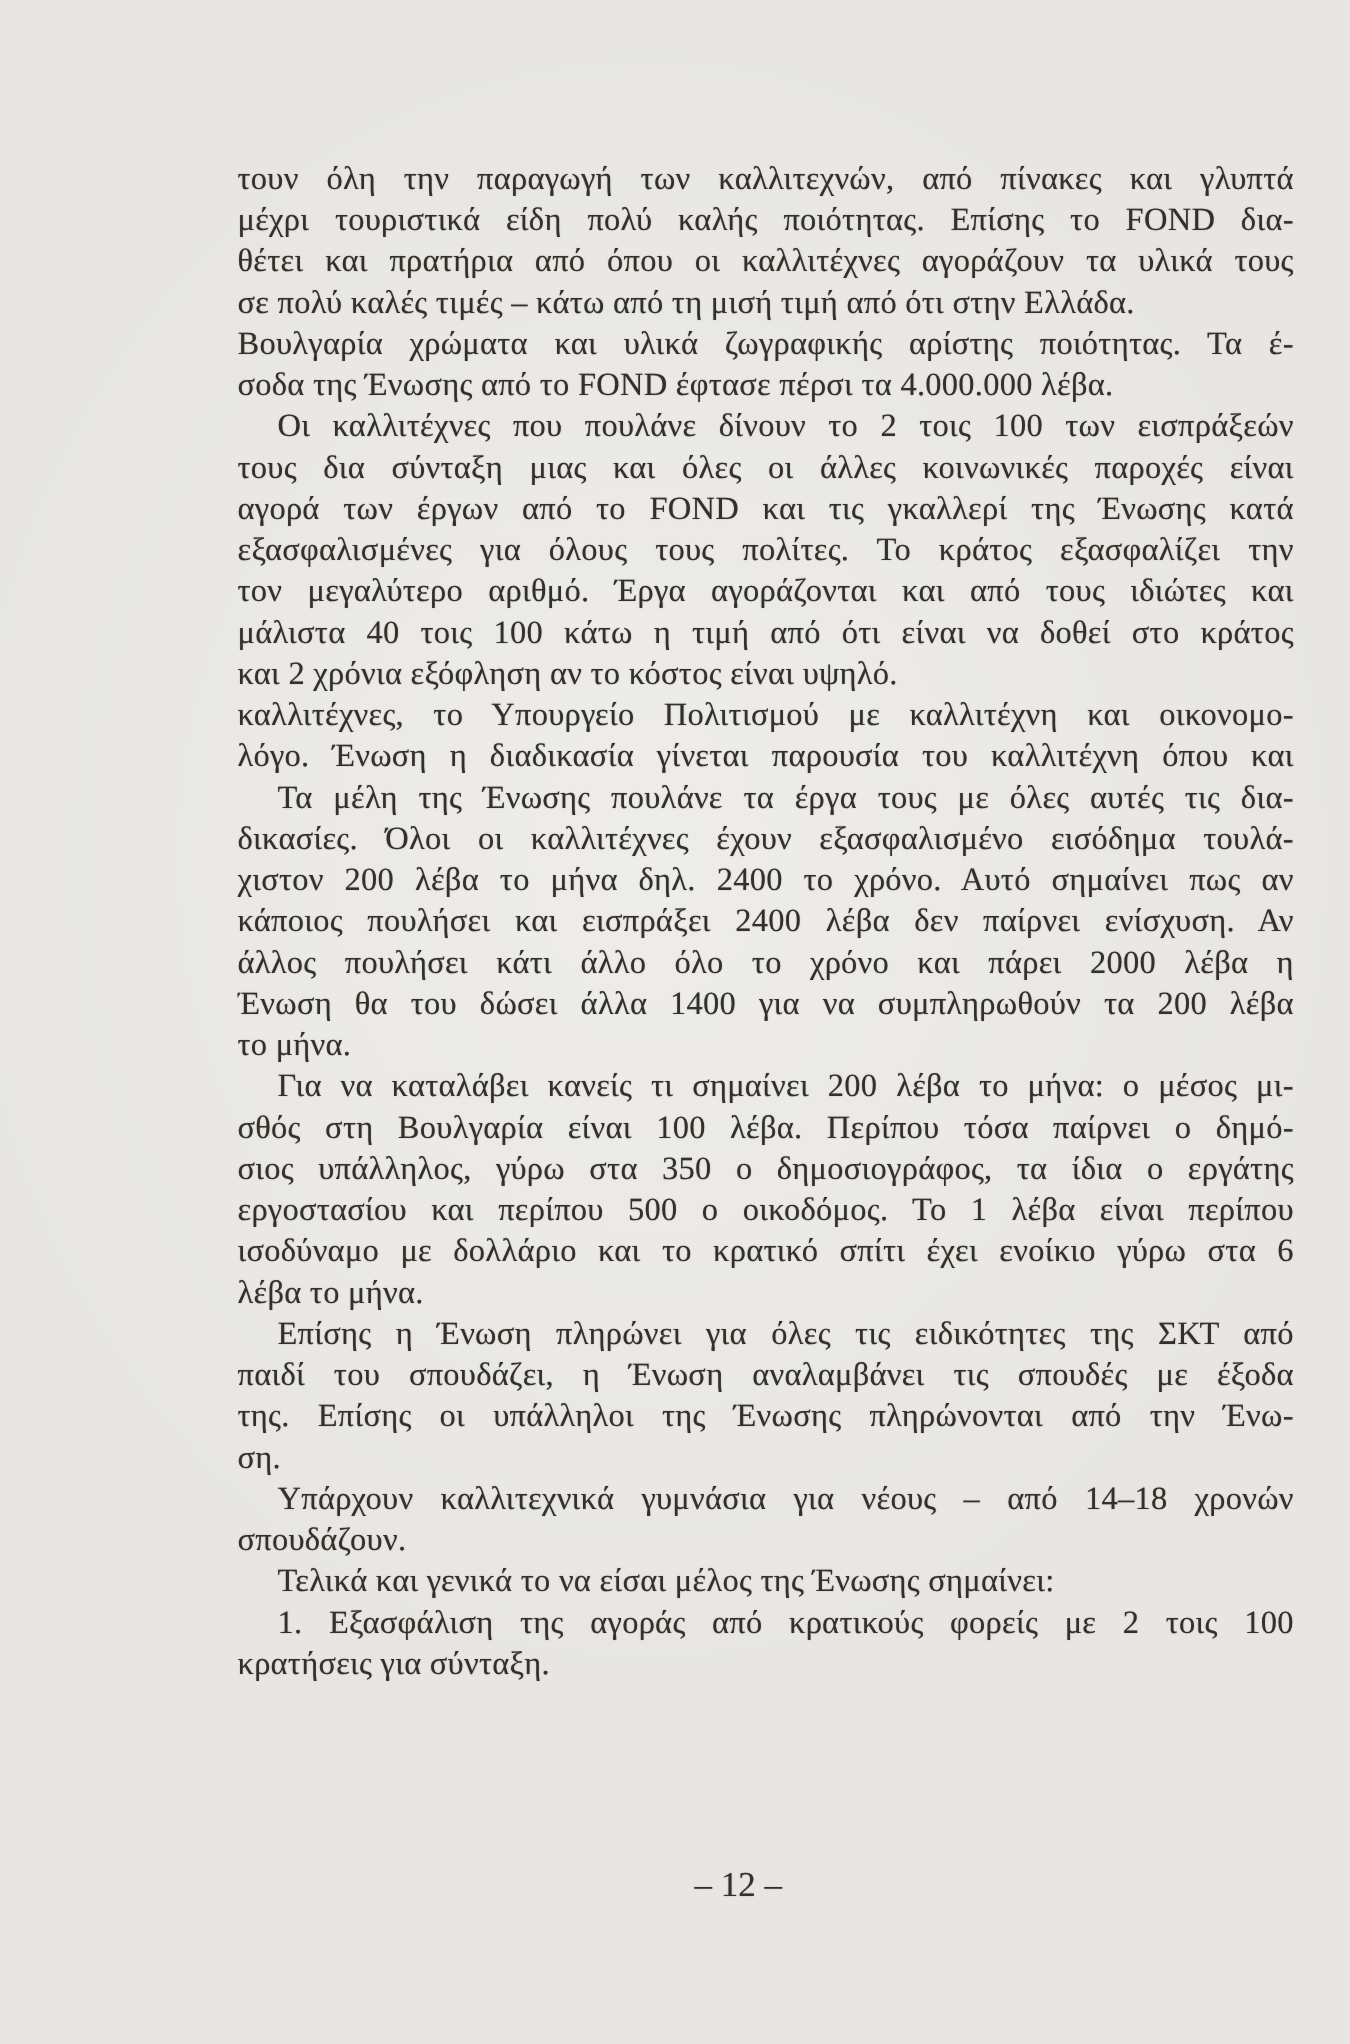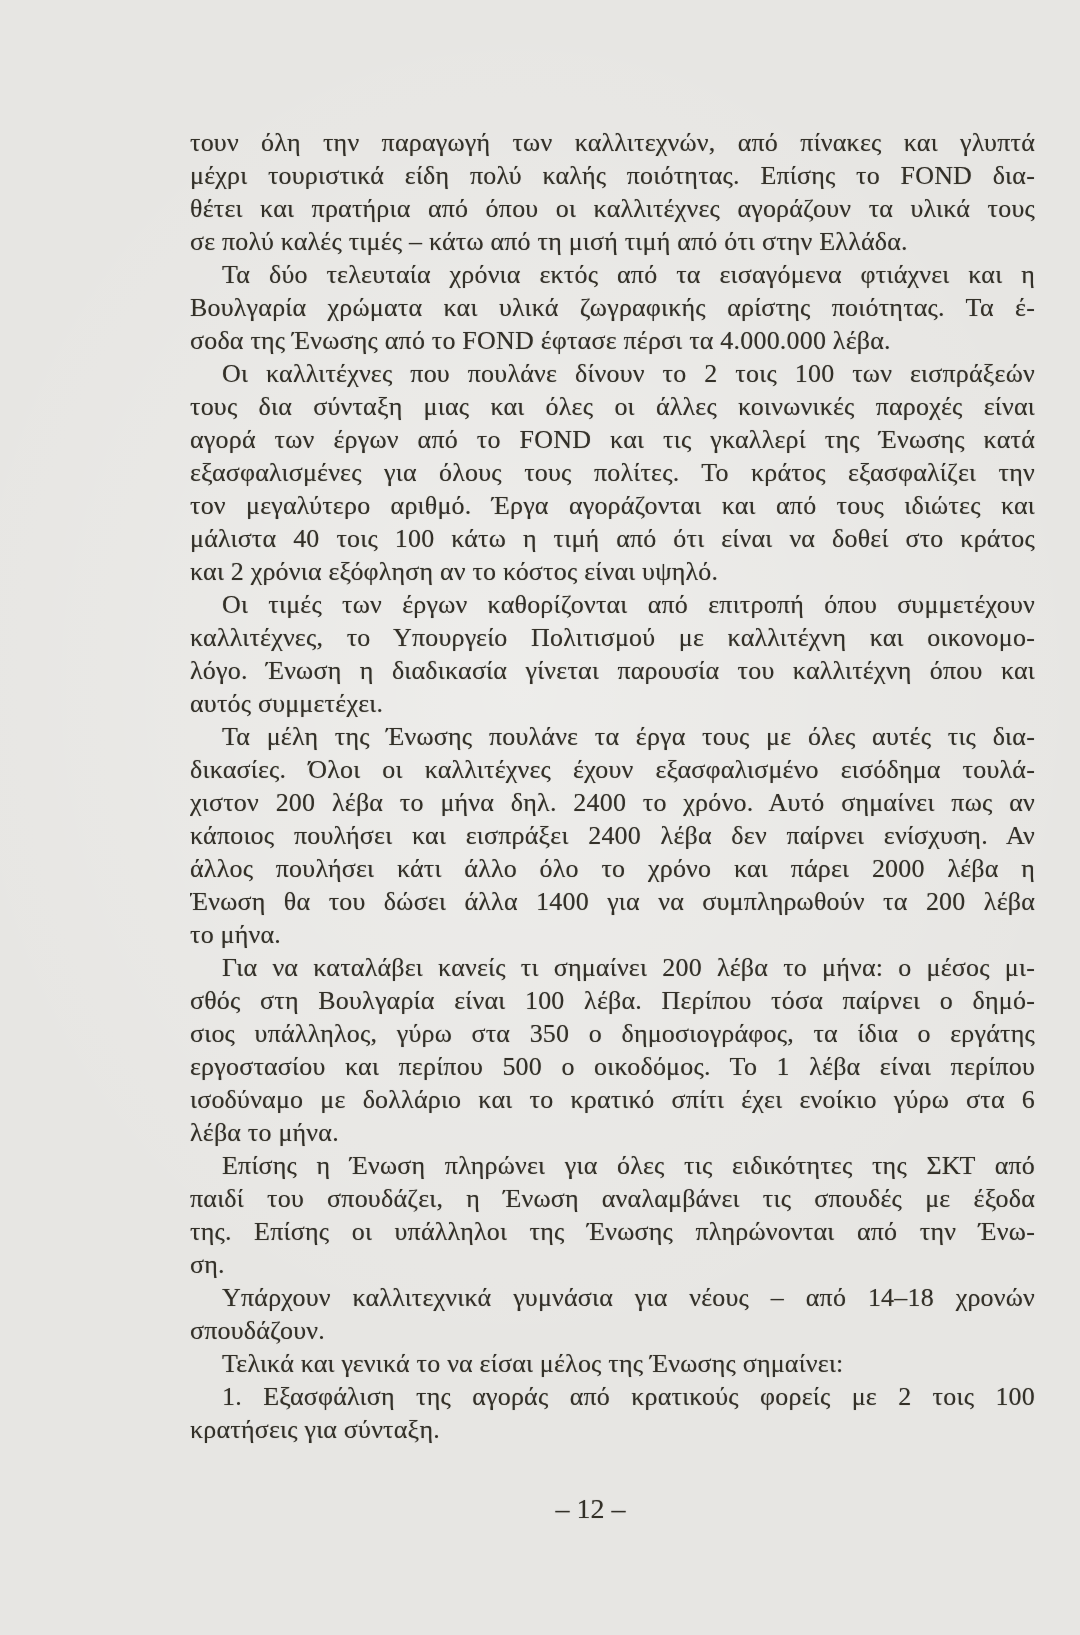--- a/index.html
+++ b/index.html
@@ -52,38 +52,35 @@
 
 <div class="page">
   <main class="text-block" id="text-block">
       <div class="para">
         <div class="line">τουν όλη την παραγωγή των καλλιτεχνών, από πίνακες και γλυπτά</div>
         <div class="line">μέχρι τουριστικά είδη πολύ καλής ποιότητας. Επίσης το FOND δια-</div>
         <div class="line">θέτει και πρατήρια από όπου οι καλλιτέχνες αγοράζουν τα υλικά τους</div>
         <div class="line last">σε πολύ καλές τιμές – κάτω από τη μισή τιμή από ότι στην Ελλάδα.</div>
       </div>
       <div class="para">
-        <div class="line indent">Τα δύο τελευταία χρόνια εκτός από τα εισαγόμενα φτιάχνει και η</div>
         <div class="line">Βουλγαρία χρώματα και υλικά ζωγραφικής αρίστης ποιότητας. Τα έ-</div>
         <div class="line last">σοδα της Ένωσης από το FOND έφτασε πέρσι τα 4.000.000 λέβα.</div>
       </div>
       <div class="para">
         <div class="line indent">Οι καλλιτέχνες που πουλάνε δίνουν το 2 τοις 100 των εισπράξεών</div>
         <div class="line">τους δια σύνταξη μιας και όλες οι άλλες κοινωνικές παροχές είναι</div>
         <div class="line">αγορά των έργων από το FOND και τις γκαλλερί της Ένωσης κατά</div>
         <div class="line">εξασφαλισμένες για όλους τους πολίτες. Το κράτος εξασφαλίζει την</div>
         <div class="line">τον μεγαλύτερο αριθμό. Έργα αγοράζονται και από τους ιδιώτες και</div>
         <div class="line">μάλιστα 40 τοις 100 κάτω η τιμή από ότι είναι να δοθεί στο κράτος</div>
         <div class="line last">και 2 χρόνια εξόφληση αν το κόστος είναι υψηλό.</div>
       </div>
       <div class="para">
-        <div class="line indent">Οι τιμές των έργων καθορίζονται από επιτροπή όπου συμμετέχουν</div>
         <div class="line">καλλιτέχνες, το Υπουργείο Πολιτισμού με καλλιτέχνη και οικονομο-</div>
         <div class="line">λόγο. Ένωση η διαδικασία γίνεται παρουσία του καλλιτέχνη όπου και</div>
-        <div class="line last">αυτός συμμετέχει.</div>
       </div>
       <div class="para">
         <div class="line indent">Τα μέλη της Ένωσης πουλάνε τα έργα τους με όλες αυτές τις δια-</div>
         <div class="line">δικασίες. Όλοι οι καλλιτέχνες έχουν εξασφαλισμένο εισόδημα τουλά-</div>
         <div class="line">χιστον 200 λέβα το μήνα δηλ. 2400 το χρόνο. Αυτό σημαίνει πως αν</div>
         <div class="line">κάποιος πουλήσει και εισπράξει 2400 λέβα δεν παίρνει ενίσχυση. Αν</div>
         <div class="line">άλλος πουλήσει κάτι άλλο όλο το χρόνο και πάρει 2000 λέβα η</div>
         <div class="line">Ένωση θα του δώσει άλλα 1400 για να συμπληρωθούν τα 200 λέβα</div>
         <div class="line last">το μήνα.</div>
       </div>

